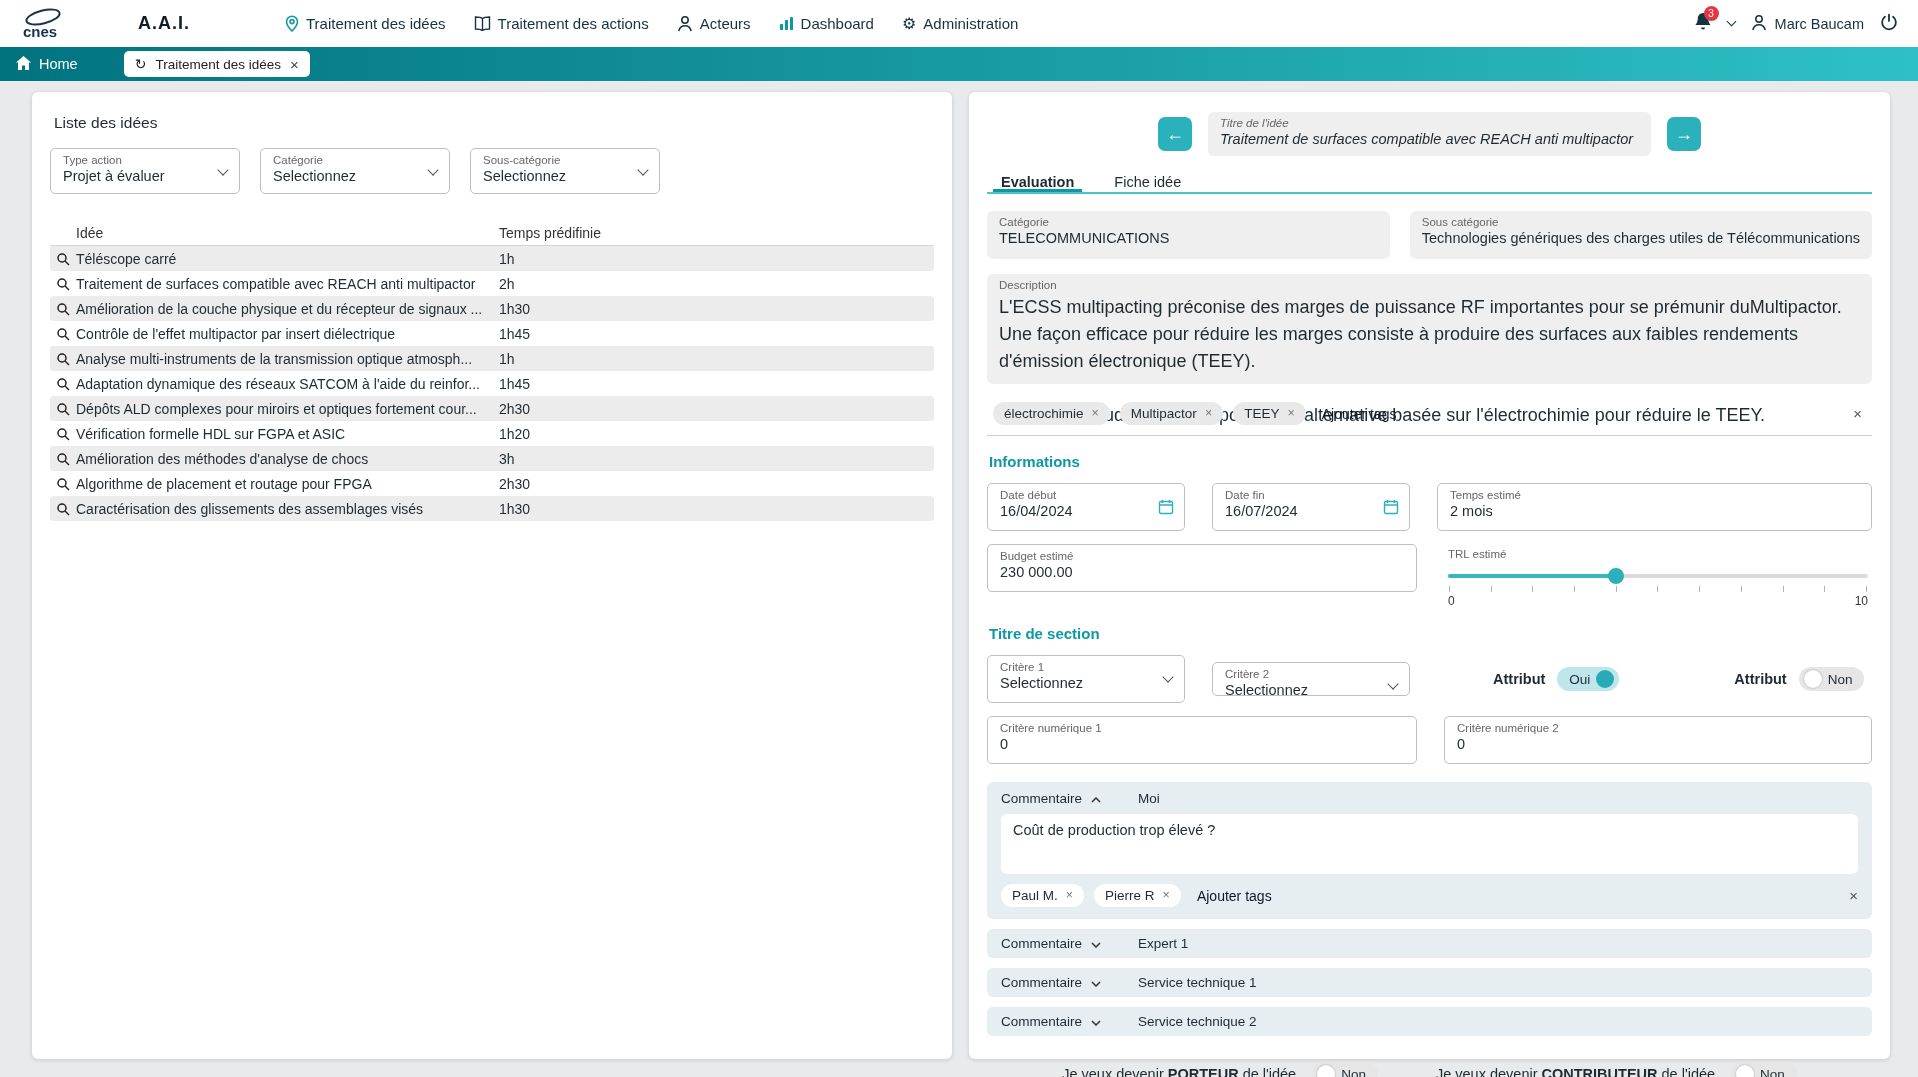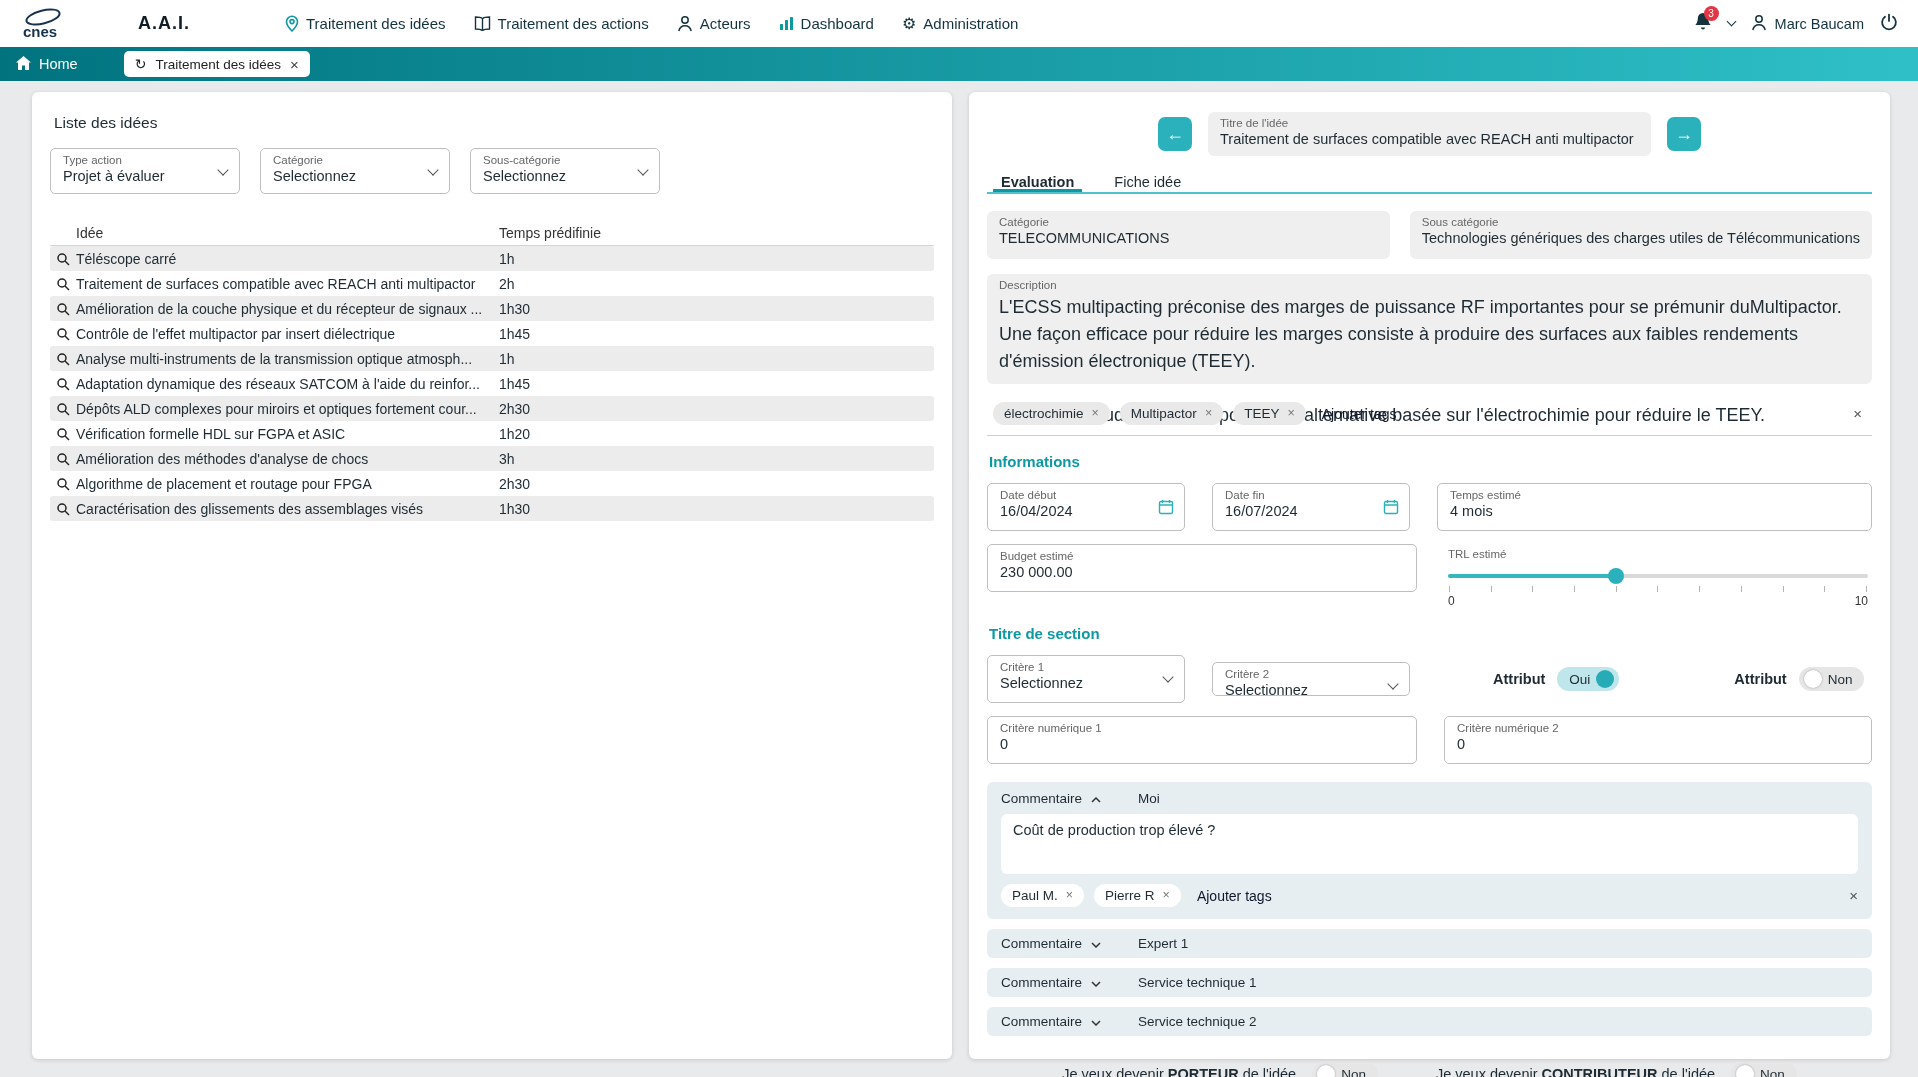--- a/index.html
+++ b/index.html
@@ -60,21 +60,21 @@
   .c-idea { width:423px; white-space:nowrap; overflow:hidden; flex:none; }
   .c-time { flex:1; }
   .t-row { display:flex; align-items:center; height:25px; font-size:14px; border-radius:3px; cursor:pointer; }
   .t-row.alt { background:#ececec; }
 
   
   .nav-row { display:flex; align-items:center; justify-content:center; gap:16px; margin-top:6px; }
   .arrow-btn { width:34px; height:34px; border-radius:7px; background:#2bb1bb; color:#fff;
                display:flex; align-items:center; justify-content:center; font-size:18px; font-weight:bold; cursor:pointer; }
   .filled { background:#efefef; border-radius:6px; padding:5px 12px; }
-  .title-field { width:443px; height:44px; }
+  .title-field { width:443px; height:44px;font-style:italic; }
 
   .tabs { display:flex; gap:24px; margin-top:14px; border-bottom:2px solid #4fc3ca; padding:0 6px; }
   .tab-item { font-size:14.5px; padding:4px 8px 2px; cursor:pointer; color:#1e2b33; }
   .tab-item.active { box-shadow:inset 0 -3px 0 #0d98a3; font-weight:600; }
 
   .cat-row { display:flex; gap:20px; margin-top:17px; }
   .cat-field { width:430px; height:48px; }
   .subcat-field { flex:1; height:48px; }
   .desc { margin-top:15px; height:110px; }
   .desc-text { font-size:18px; line-height:1.5; white-space:pre-line; margin-top:3px; }
@@ -453,21 +453,21 @@
         <span class="f-value">16/07/2024</span>
         <span class="cal-ic">
           <svg width="16" height="16" viewBox="0 0 16 16" fill="none" stroke="#2bb1bb" stroke-width="1.4">
               <rect x="1.5" y="2.5" width="13" height="12" rx="1.5"></rect>
               <path d="M1.5 6h13M4.5 1v3M11.5 1v3"></path>
             </svg>
         </span>
       </div>
       <div class="outlined w-flex">
         <span class="f-label">Temps estimé</span>
-        <span class="f-value">4 mois</span>
+        <span class="f-value">2 mois</span>
       </div>
     </div>
 
     <div class="info-row2">
       <div class="outlined w-budget">
         <span class="f-label">Budget estimé</span>
         <span class="f-value">230 000.00</span>
       </div>
       <div class="trl">
         <span class="trl-label">TRL estimé</span>

